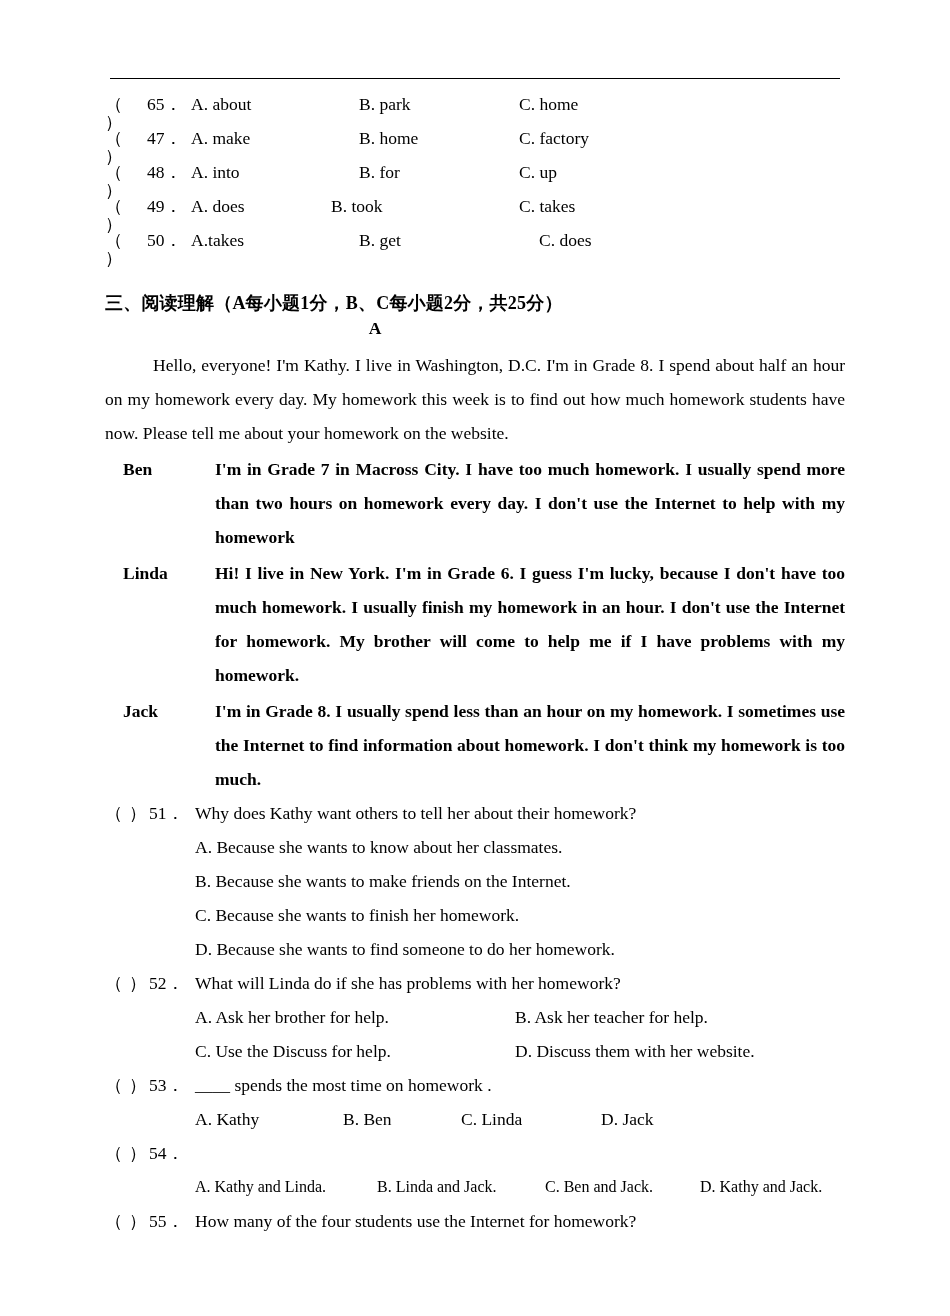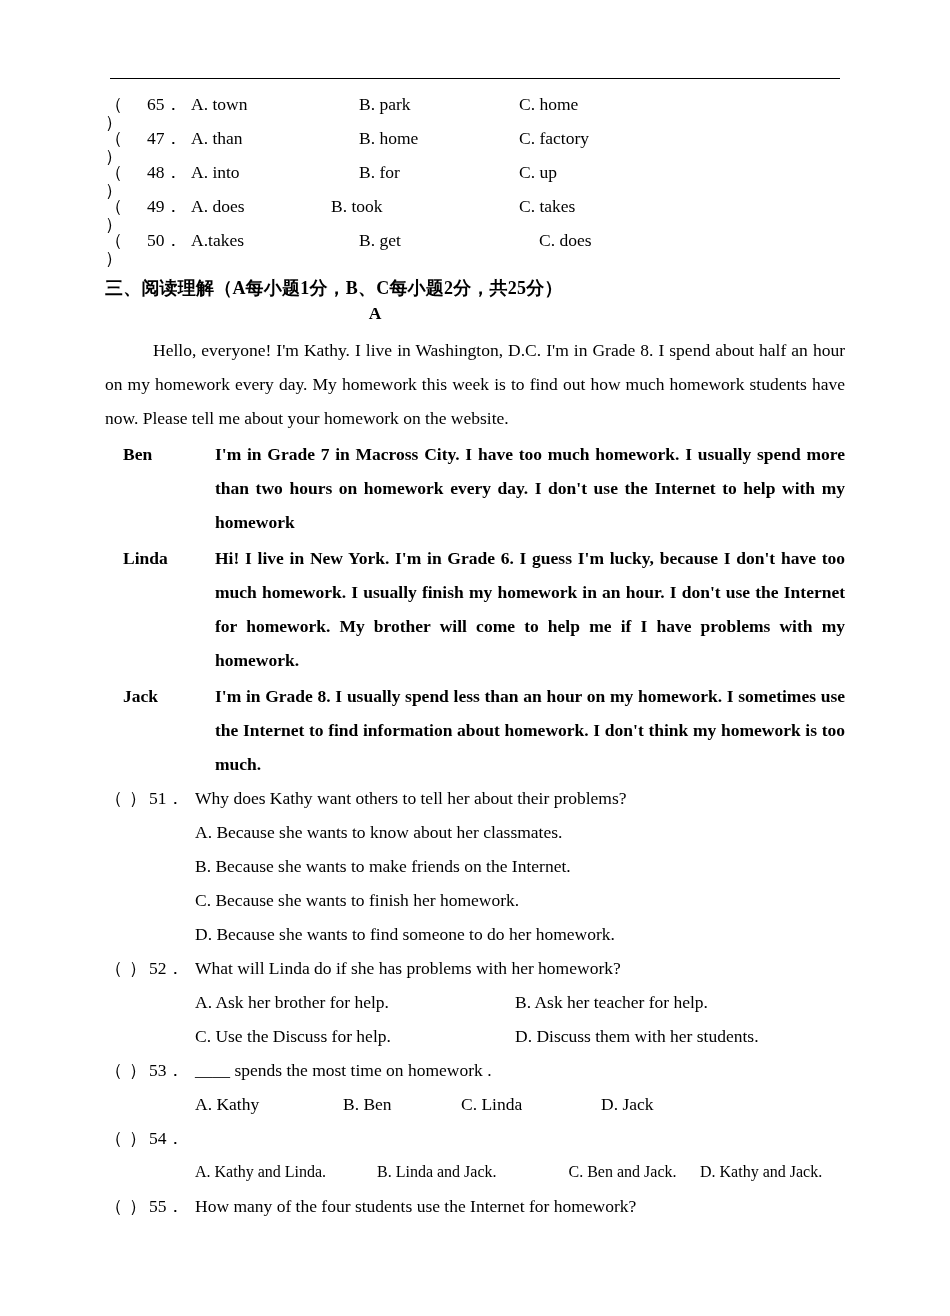--- a/index.html
+++ b/index.html
@@ -55,21 +55,21 @@
   .opt-c { flex: 0 0 180px; }
   .cloze-row.r49 .opt-a { flex: 0 0 140px; }
   .cloze-row.r49 .opt-b { flex: 0 0 188px; }
   .cloze-row.r50 .opt-a { flex: 0 0 168px; }
   .cloze-row.r50 .opt-b { flex: 0 0 180px; }
 
   
   .section-head {
     font-weight: bold;
     font-size: 18px;
-    margin-top: 13px;
+    margin-top: 28px;
     margin-bottom: 8px;
     letter-spacing: 0.2px;
   }
   .passage-label {
     text-align: center;
     font-weight: bold;
     font-size: 17.5px;
     margin: 6px 0 10px 0;
     padding-right: 200px;
   }
@@ -139,43 +139,43 @@
   .choice-quad .q3 { flex: 0 0 140px; }
   .choice-quad .q4 { flex: 0 0 auto; }
   .choice-quad2 {
     display: flex;
     padding-left: 90px;
     font-size: 16px;
     line-height: 34px;
   }
   .choice-quad2 .q1 { flex: 0 0 182px; }
   .choice-quad2 .q2 { flex: 0 0 168px; }
-  .choice-quad2 .q3 { flex: 0 0 155px; text-align: center; }
+  .choice-quad2 .q3 { flex: 0 0 155px; }
   .choice-quad2 .q4 { flex: 0 0 auto; }
 </style>
 </head>
 <body>
 
 <div class="page">
   <div class="top-rule"></div>
 
   <div class="content">
 
     <div>
       <div class="cloze-row r46">
         <span class="paren">（ ）</span>
         <span class="qnum">65．</span>
-        <span class="opt-a">A. town</span>
+        <span class="opt-a">A. about</span>
         <span class="opt-b">B. park</span>
         <span class="opt-c">C. home</span>
       </div>
       <div class="cloze-row r47">
         <span class="paren">（ ）</span>
         <span class="qnum">47．</span>
-        <span class="opt-a">A. than</span>
+        <span class="opt-a">A. make</span>
         <span class="opt-b">B. home</span>
         <span class="opt-c">C. factory</span>
       </div>
       <div class="cloze-row r48">
         <span class="paren">（ ）</span>
         <span class="qnum">48．</span>
         <span class="opt-a">A. into</span>
         <span class="opt-b">B. for</span>
         <span class="opt-c">C. up</span>
       </div>
@@ -212,41 +212,41 @@
       <div class="speaker-row">
         <div class="speaker-name">Jack</div>
         <div class="speaker-text">I'm in Grade 8. I usually spend less than an hour on my homework. I sometimes use the Internet to find information about homework. I don't think my homework is too much.</div>
       </div>
     </div>
 
     <div>
       <div class="q-row">
         <span class="paren">（ ）</span>
         <span class="qnum">51．</span>
-        <span class="q-stem">Why does Kathy want others to tell her about their problems?</span>
+        <span class="q-stem">Why does Kathy want others to tell her about their homework?</span>
       </div>
       <div class="choice-line">A. Because she wants to know about her classmates.</div>
       <div class="choice-line">B. Because she wants to make friends on the Internet.</div>
       <div class="choice-line">C. Because she wants to finish her homework.</div>
       <div class="choice-line">D. Because she wants to find someone to do her homework.</div>
     </div>
 
     <div>
       <div class="q-row">
         <span class="paren">（ ）</span>
         <span class="qnum">52．</span>
         <span class="q-stem">What will Linda do if she has problems with her homework?</span>
       </div>
       <div class="choice-cols">
         <span class="c1">A. Ask her brother for help.</span>
         <span class="c2">B. Ask her teacher for help.</span>
       </div>
       <div class="choice-cols">
         <span class="c1">C. Use the Discuss for help.</span>
-        <span class="c2">D. Discuss them with her students.</span>
+        <span class="c2">D. Discuss them with her website.</span>
       </div>
     </div>
 
     <div>
       <div class="q-row">
         <span class="paren">（ ）</span>
         <span class="qnum">53．</span>
         <span class="q-stem">____ spends the most time on homework .</span>
       </div>
       <div class="choice-quad">

